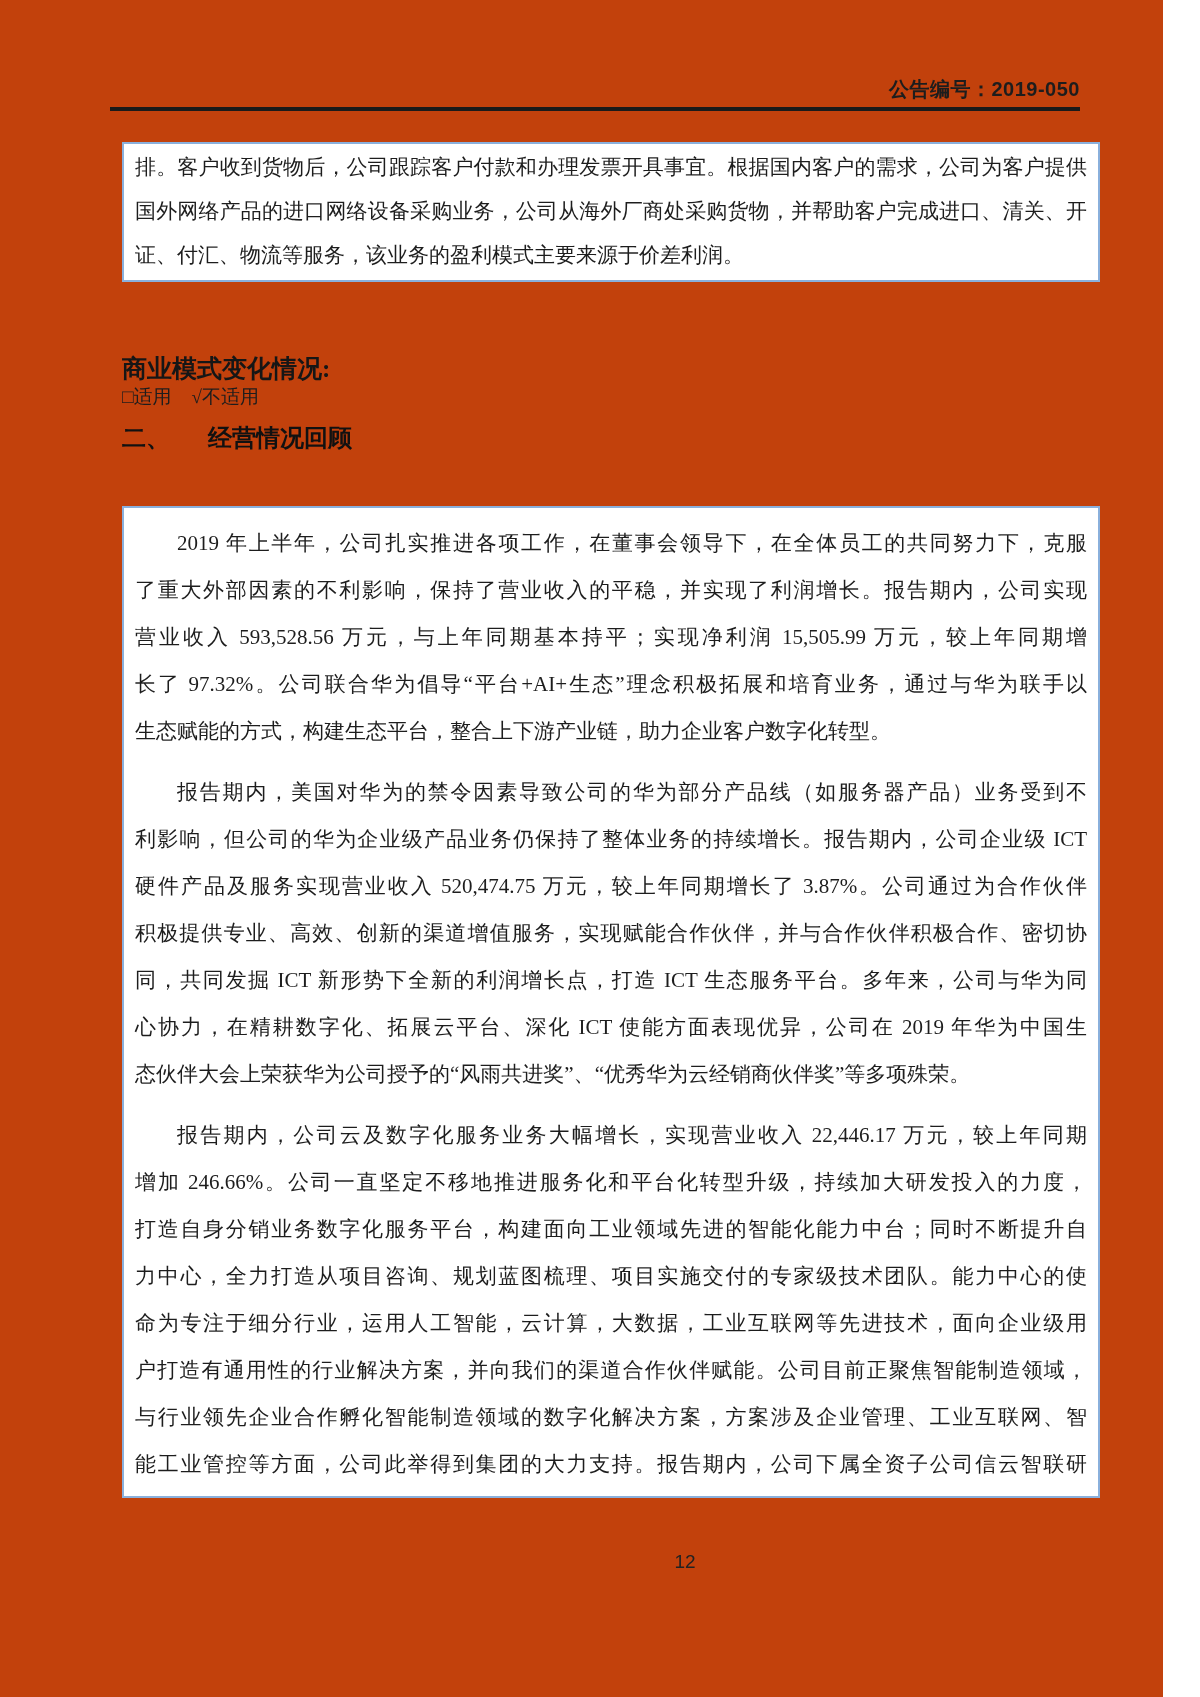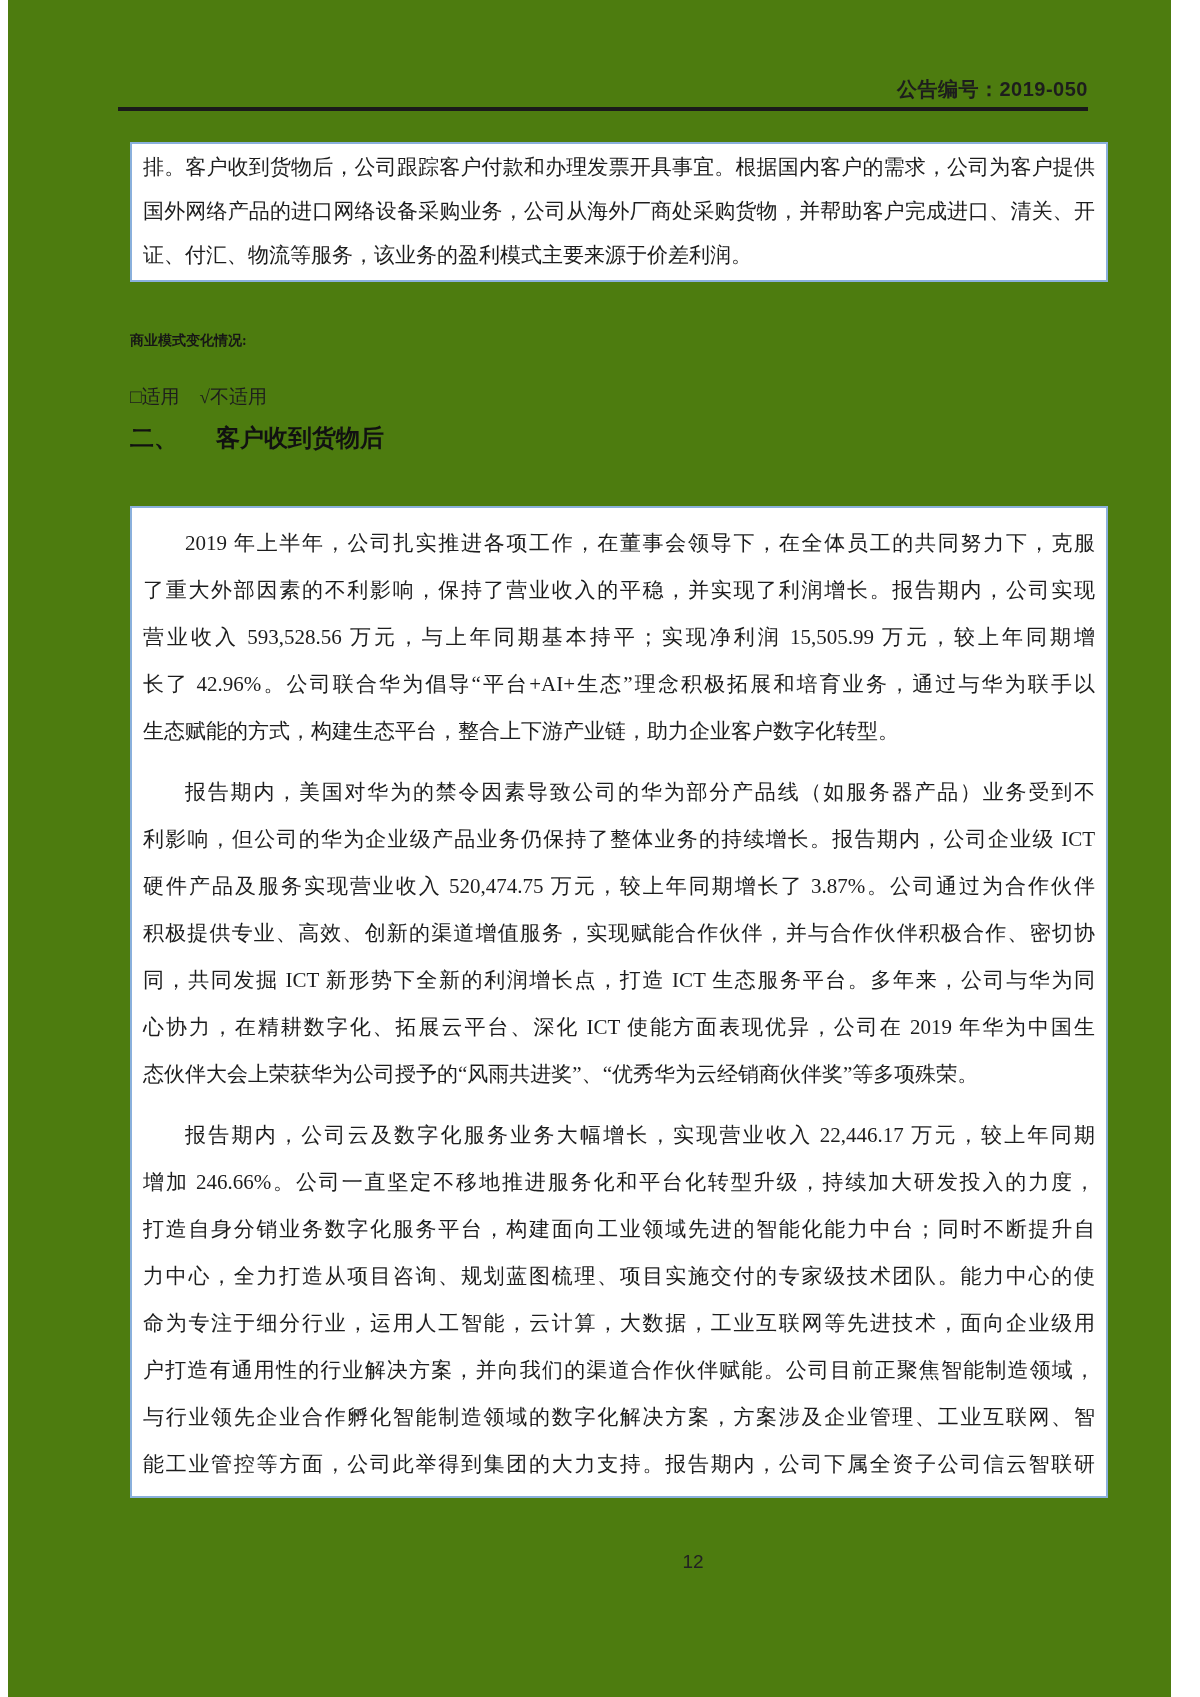--- a/index.html
+++ b/index.html
@@ -1,23 +1,22 @@
 <!DOCTYPE html>
 <html><head>
 <meta charset="utf-8">
 <style>
   html,body{margin:0;padding:0;background:#ffffff;}
   .page{
     position:relative;
     width:1163px;height:1697px;
-    background:#4d7c0f;
+    background:#c2410c;
     overflow:hidden;
     font-family:"Liberation Serif","DejaVu Serif",serif;
     color:#1d1d1d;
-    margin-left:8px;
   }
   .header-num{
     position:absolute;top:76px;left:110px;width:970px;
     text-align:right;
     font-family:"Liberation Sans","DejaVu Sans",sans-serif;
     font-size:20px;font-weight:600;color:#1d1d1d;
     letter-spacing:0.5px;
   }
   .rule{
     position:absolute;top:107px;left:110px;width:970px;height:4px;
@@ -38,23 +37,23 @@
   .box2{top:506px;padding:12px 11px 8px 11px;}
   .box2 .line{line-height:47px;}
   .box2 .para + .para{margin-top:14px;}
   .line.indent{text-indent:42px;}
   .line.just{
     white-space:normal;
     text-align:justify;
     text-align-last:justify;
   }
   .h-model{
-    position:absolute;left:122px;top:332px;
+    position:absolute;left:122px;top:352px;
     font-family:Liberation Serif, serif;
-    font-weight:bold;font-size:14px;color:#161616;
+    font-weight:bold;font-size:25px;color:#161616;
   }
   .checkline{
     position:absolute;left:122px;top:384px;
     font-size:19px;color:#1d1d1d;
   }
   .checkline .gap{display:inline-block;width:20px;}
   .h-section{
     position:absolute;left:122px;top:422px;
     font-family:"Liberation Sans","DejaVu Sans",sans-serif;
     font-weight:bold;font-size:24px;color:#111;
@@ -84,29 +83,29 @@
       </div>
     </div>
 
   <div class="h-model">商业模式变化情况:</div>
 
   <div class="checkline">
     <span>□适用</span><span class="gap"></span><span>√不适用</span>
   </div>
 
   <div class="h-section">
-    <span class="sec-num">二、</span><span>客户收到货物后</span>
+    <span class="sec-num">二、</span><span>经营情况回顾</span>
   </div>
 
   <div class="box box2" id="box2">
       <div class="para">
         <div class="line indent just">2019 年上半年，公司扎实推进各项工作，在董事会领导下，在全体员工的共同努力下，克服</div>
         <div class="line just">了重大外部因素的不利影响，保持了营业收入的平稳，并实现了利润增长。报告期内，公司实现</div>
         <div class="line just">营业收入 593,528.56 万元，与上年同期基本持平；实现净利润 15,505.99 万元，较上年同期增</div>
-        <div class="line just">长了 42.96%。公司联合华为倡导“平台+AI+生态”理念积极拓展和培育业务，通过与华为联手以</div>
+        <div class="line just">长了 97.32%。公司联合华为倡导“平台+AI+生态”理念积极拓展和培育业务，通过与华为联手以</div>
         <div class="line last">生态赋能的方式，构建生态平台，整合上下游产业链，助力企业客户数字化转型。</div>
       </div>
       <div class="para">
         <div class="line indent just">报告期内，美国对华为的禁令因素导致公司的华为部分产品线（如服务器产品）业务受到不</div>
         <div class="line just">利影响，但公司的华为企业级产品业务仍保持了整体业务的持续增长。报告期内，公司企业级 ICT</div>
         <div class="line just">硬件产品及服务实现营业收入 520,474.75 万元，较上年同期增长了 3.87%。公司通过为合作伙伴</div>
         <div class="line just">积极提供专业、高效、创新的渠道增值服务，实现赋能合作伙伴，并与合作伙伴积极合作、密切协</div>
         <div class="line just">同，共同发掘 ICT 新形势下全新的利润增长点，打造 ICT 生态服务平台。多年来，公司与华为同</div>
         <div class="line just">心协力，在精耕数字化、拓展云平台、深化 ICT 使能方面表现优异，公司在 2019 年华为中国生</div>
         <div class="line last">态伙伴大会上荣获华为公司授予的“风雨共进奖”、“优秀华为云经销商伙伴奖”等多项殊荣。</div>

